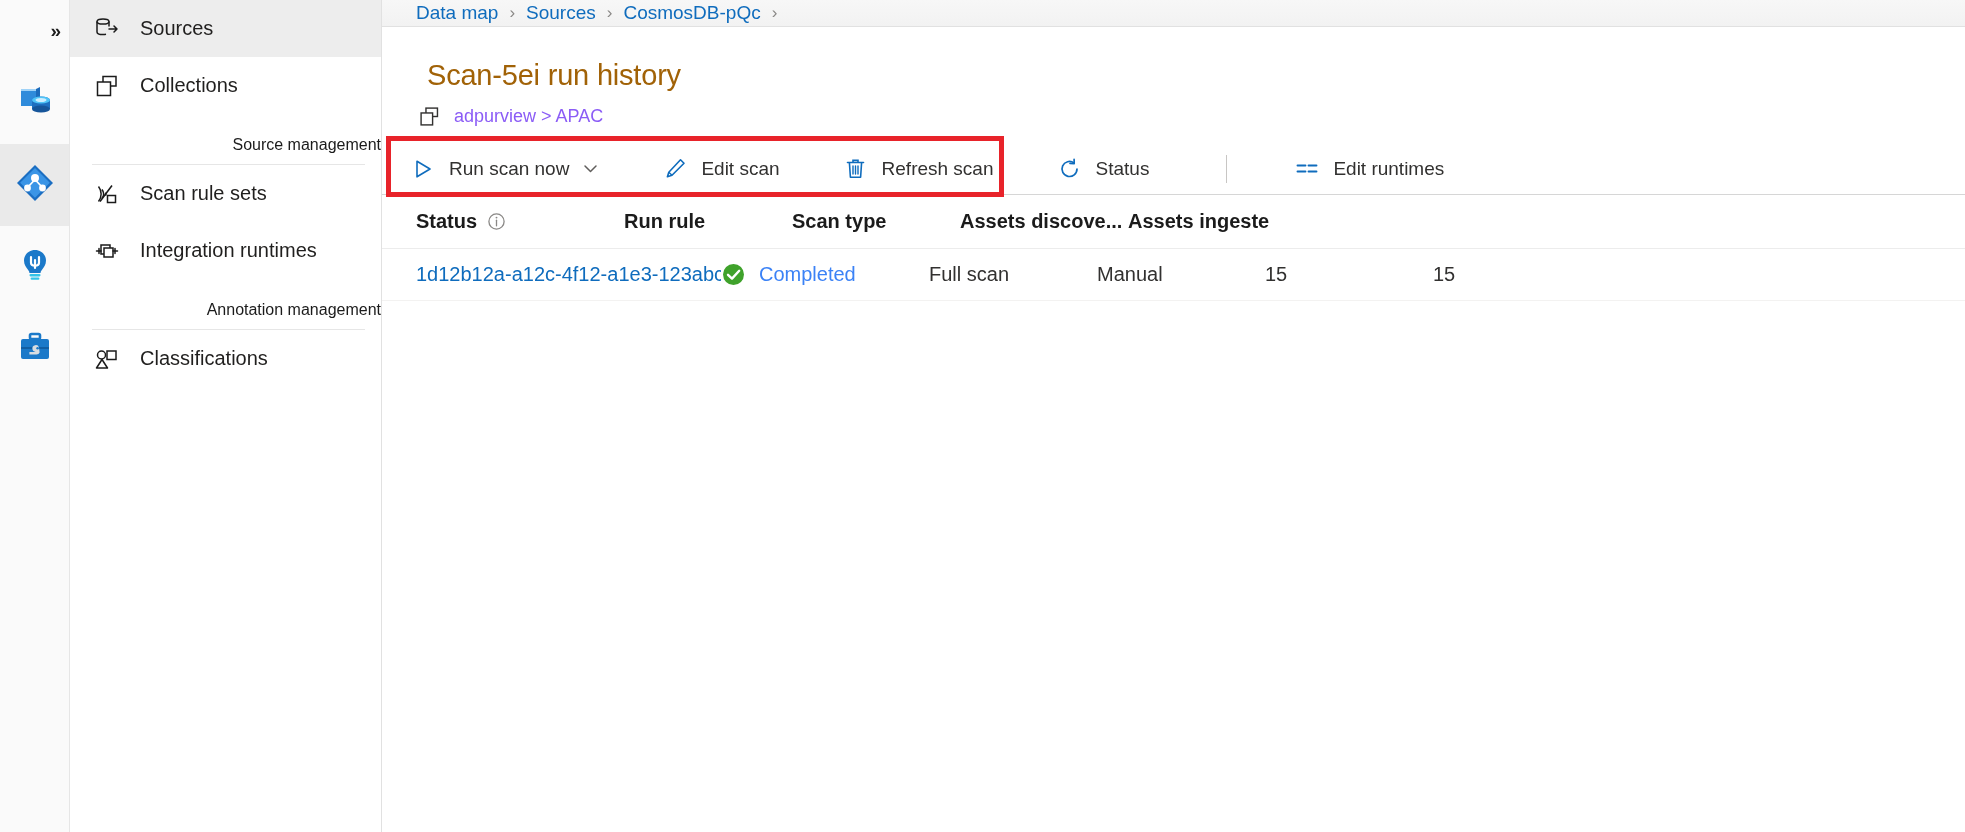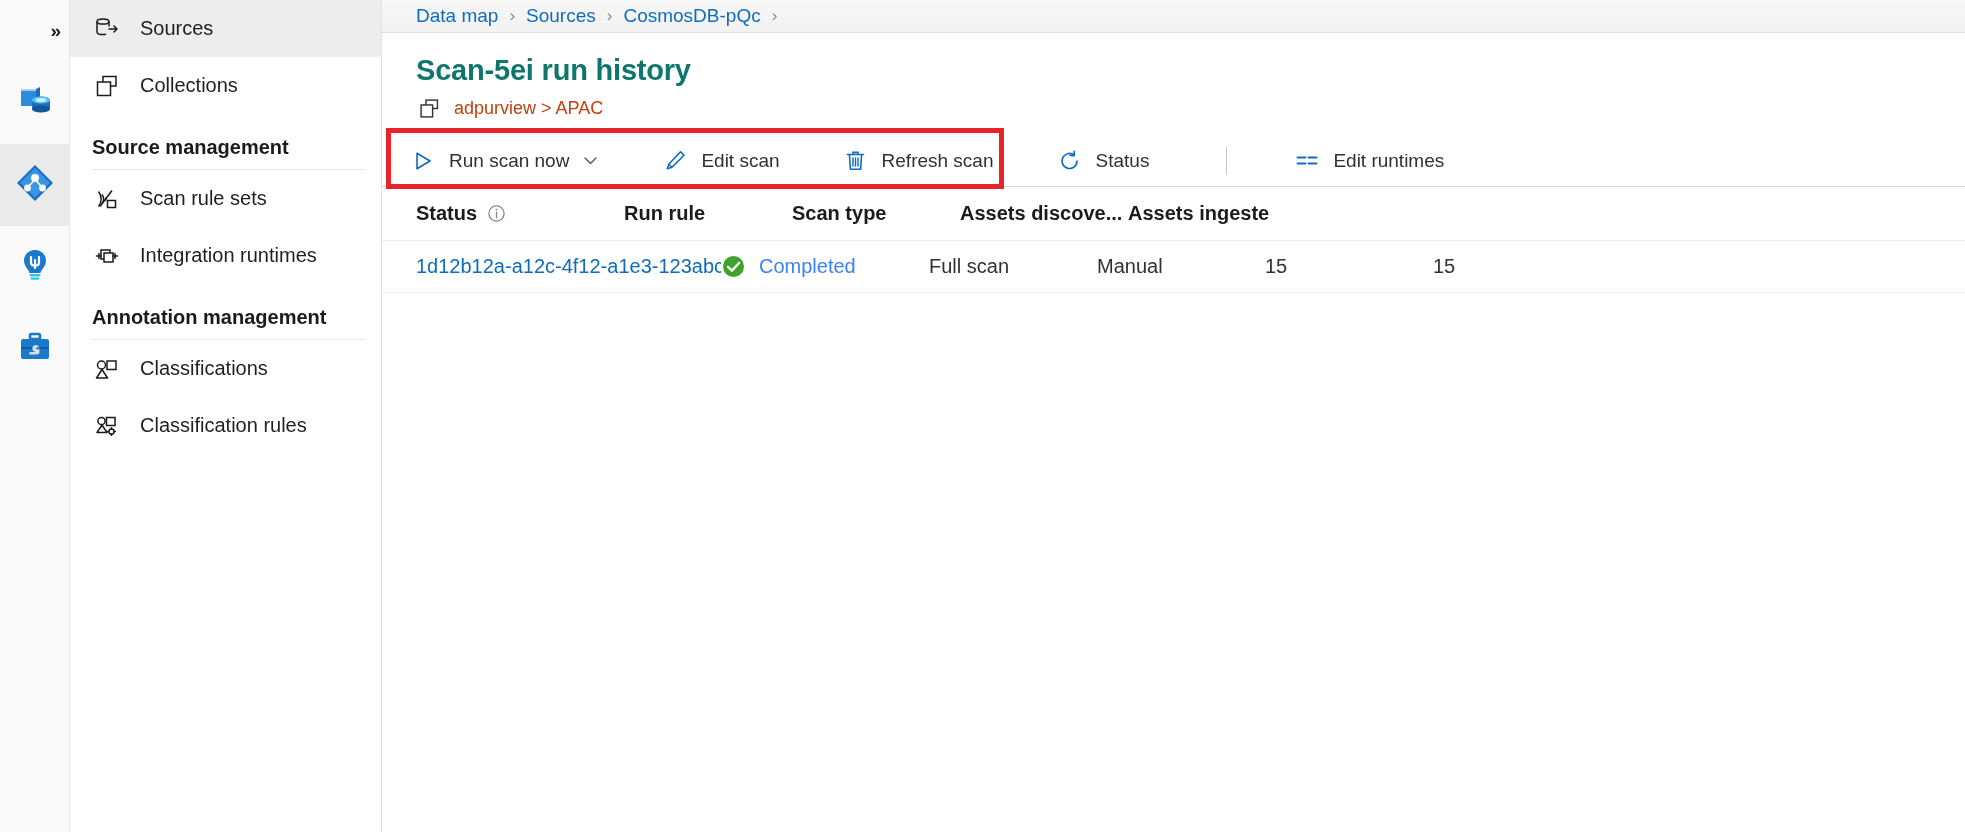--- a/index.html
+++ b/index.html
@@ -71,42 +71,43 @@
   .nav-item .nav-ico {
     width: 30px;
     height: 30px;
     margin-right: 18px;
     display: flex;
     align-items: center;
     justify-content: center;
     flex: 0 0 30px;
   }
   .nav-group {
-    font-size: 20px;
-    font-weight: bold;
+    font-size: 16px;
+    font-weight: normal;
     color: #1b1b1b;
     padding: 22px 0 10px 22px;
+    text-align: right;
   }
   .nav-sep {
     height: 1px;
     background: #e6e6e6;
     margin: 0 16px 0 22px;
   }
 
   
   .main {
     flex: 1 1 auto;
     height: 832px;
     position: relative;
     background: #ffffff;
     overflow: hidden;
   }
 
   .breadcrumb-bar {
-    height: 33px;
+    height: 27px;
     display: flex;
     align-items: center;
     padding-left: 34px;
     background: linear-gradient(to bottom, #f7f7f7, #f2f2f2);
     border-bottom: 1px solid #e1e1e1;
     font-size: 19px;
   }
   .crumb {
     color: #0f6cbd;
     cursor: pointer;
@@ -114,32 +115,32 @@
   }
   .crumb-sep {
     color: #8a8886;
     margin: 0 11px;
     font-size: 17px;
   }
 
   .page-head { padding: 20px 0 0 34px; }
   .page-title {
     font-size: 29px;
-    color: #0f766e;
-    font-weight: bold;
-    margin: 0;
+    color: #a16207;
+    font-weight: normal;
+    margin: 11px;
     line-height: 34px;
     letter-spacing: -0.2px;
   }
   .page-sub {
     display: flex;
     align-items: center;
     margin-top: 8px;
     font-size: 18px;
-    color: #c2410c;
+    color: #8b5cf6;
   }
   .page-sub .sub-ico {
     width: 26px;
     height: 26px;
     margin-right: 12px;
     display: flex;
     align-items: center;
     justify-content: center;
   }
 
@@ -379,32 +380,20 @@
       <span class="nav-ico">
         <svg width="26" height="26" viewBox="0 0 26 26">
           <circle cx="7.5" cy="9" r="4" fill="none" stroke="#1b1b1b" stroke-width="1.5"></circle>
           <rect x="13" y="5" width="9" height="8.5" fill="none" stroke="#1b1b1b" stroke-width="1.5"></rect>
           <path d="M8 13.5 L13.5 22 L2.5 22 Z" fill="none" stroke="#1b1b1b" stroke-width="1.5" stroke-linejoin="round"></path>
         </svg>
       </span>
       <span>Classifications</span>
     </div>
 
-    <div class="nav-item">
-      <span class="nav-ico">
-        <svg width="26" height="26" viewBox="0 0 26 26">
-          <circle cx="7.5" cy="8" r="3.6" fill="none" stroke="#1b1b1b" stroke-width="1.5"></circle>
-          <rect x="12.5" y="4.5" width="8.5" height="8" fill="none" stroke="#1b1b1b" stroke-width="1.5"></rect>
-          <path d="M8 12 L13 19.5 L3 19.5 Z" fill="none" stroke="#1b1b1b" stroke-width="1.5" stroke-linejoin="round"></path>
-          <circle cx="17.5" cy="18.5" r="2.6" fill="none" stroke="#1b1b1b" stroke-width="1.5"></circle>
-          <path d="M17.5 14.6v1.2M17.5 21.2v1.2M13.6 18.5h1.2M20.2 18.5h1.2" stroke="#1b1b1b" stroke-width="1.4" stroke-linecap="round"></path>
-        </svg>
-      </span>
-      <span>Classification rules</span>
-    </div>
   </div>
 
   <div class="main">
 
     <div class="breadcrumb-bar">
       <span class="crumb">Data map</span>
       <span class="crumb-sep">›</span>
       <span class="crumb">Sources</span>
       <span class="crumb-sep">›</span>
       <span class="crumb">CosmosDB-pQc</span>

